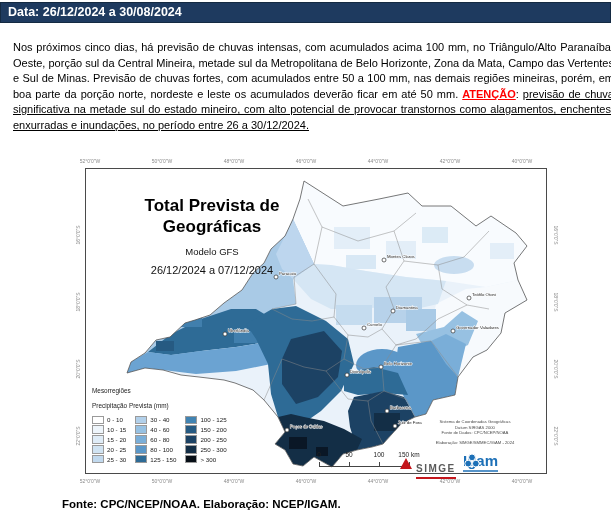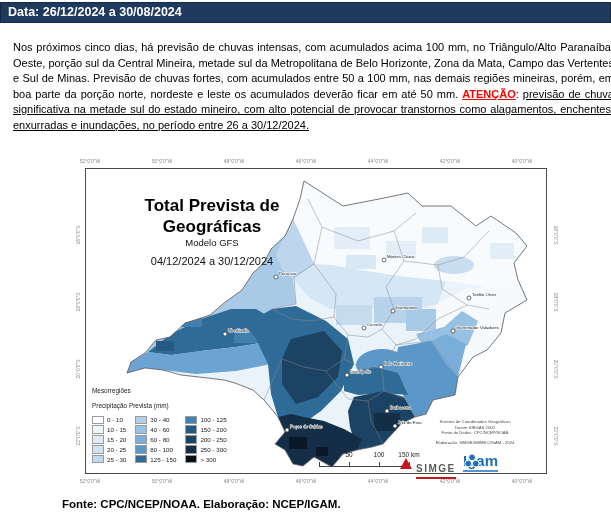--- a/index.html
+++ b/index.html
@@ -30,21 +30,21 @@
   .tick-label{
     position:absolute;font-size:5px;color:#8a8a8a;white-space:nowrap;
     transform:translateX(-50%);
   }
   .tick-label.vert-l{transform:translate(-50%,-50%) rotate(-90deg);}
   .tick-label.vert-r{transform:translate(-50%,-50%) rotate(90deg);}
   .map-title{
     position:absolute;left:20px;top:26px;width:212px;text-align:center;z-index:3;
   }
   .map-title .t-main{font-size:17px;font-weight:bold;line-height:21px;color:#000;}
-  .map-title .t-model{font-size:9.5px;margin-top:0;color:#111;}
+  .map-title .t-model{font-size:9.5px;margin-top:9px;color:#111;}
   .map-title .t-period{font-size:11px;margin-top:7px;color:#111;}
   
   .legend-block{position:absolute;left:6px;top:218px;z-index:3;}
   .legend-group-title{font-size:6.4px;color:#222;}
   .legend-title{font-size:6.4px;color:#222;margin-top:8px;}
   .legend-grid{
     margin-top:6px;display:grid;grid-template-rows:repeat(5,9.8px);
     grid-auto-flow:column;column-gap:9px;
   }
   .legend-item{display:flex;align-items:center;gap:3px;}
@@ -218,21 +218,21 @@
           <text x="312" y="254.8" class="city-label">Juiz de Fora</text>
           <circle cx="201" cy="261" r="2" class="city-dot"></circle>
           <text x="204" y="258.8" class="city-label">Poços de Caldas</text>
         </g>
     </svg>
 
     <div class="map-title">
       <div class="t-main">Total Prevista de</div>
       <div class="t-main">Geográficas</div>
       <div class="t-model">Modelo GFS</div>
-      <div class="t-period">04/12/2024 a 30/12/2024</div>
+      <div class="t-period">26/12/2024 a 07/12/2024</div>
     </div>
 
     <div class="legend-block">
       <div class="legend-group-title">Mesorregiões</div>
       <div class="legend-title">Precipitação Prevista (mm)</div>
       <div class="legend-grid">
           <div class="legend-item">
             <span class="swatch" style="background: rgb(255, 255, 255);"></span>
             <span class="lab">0 - 10</span>
           </div>

